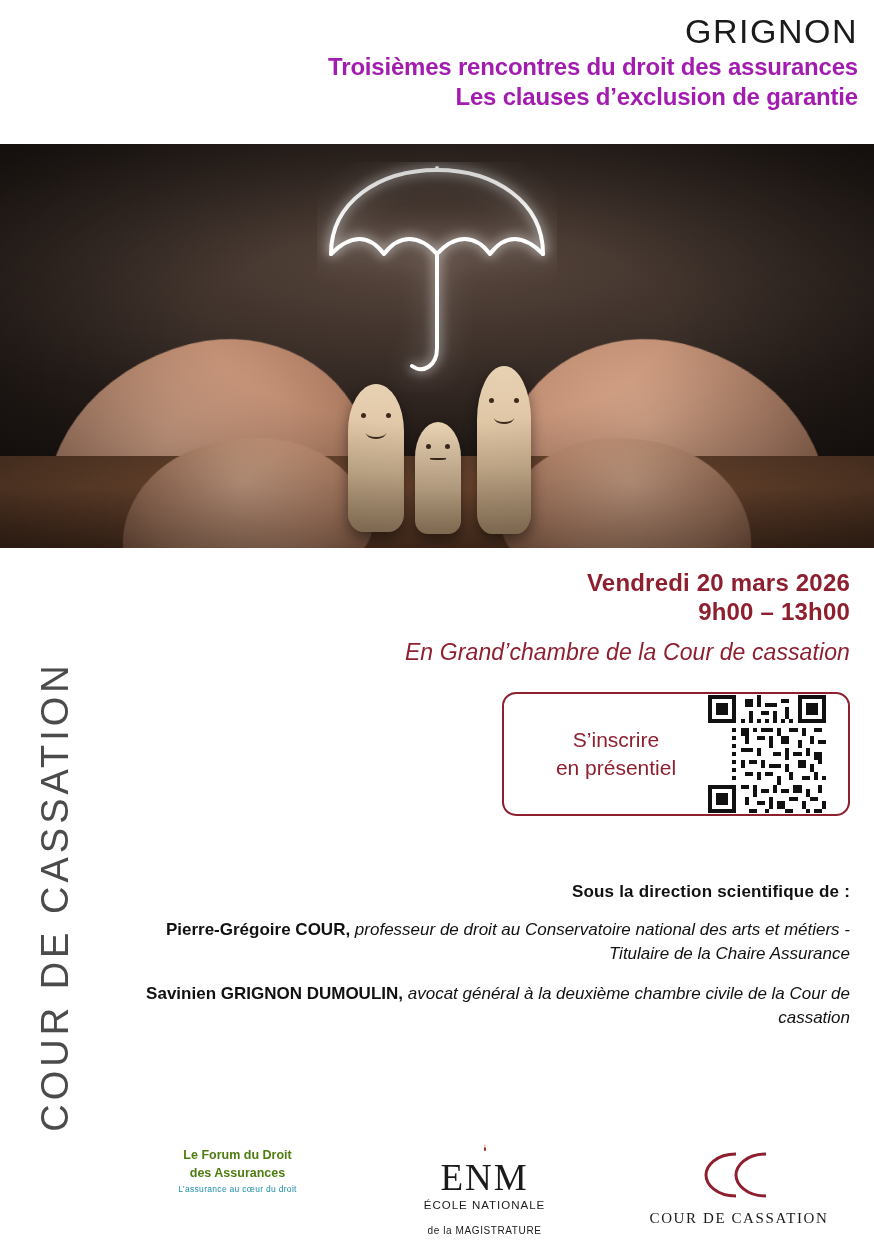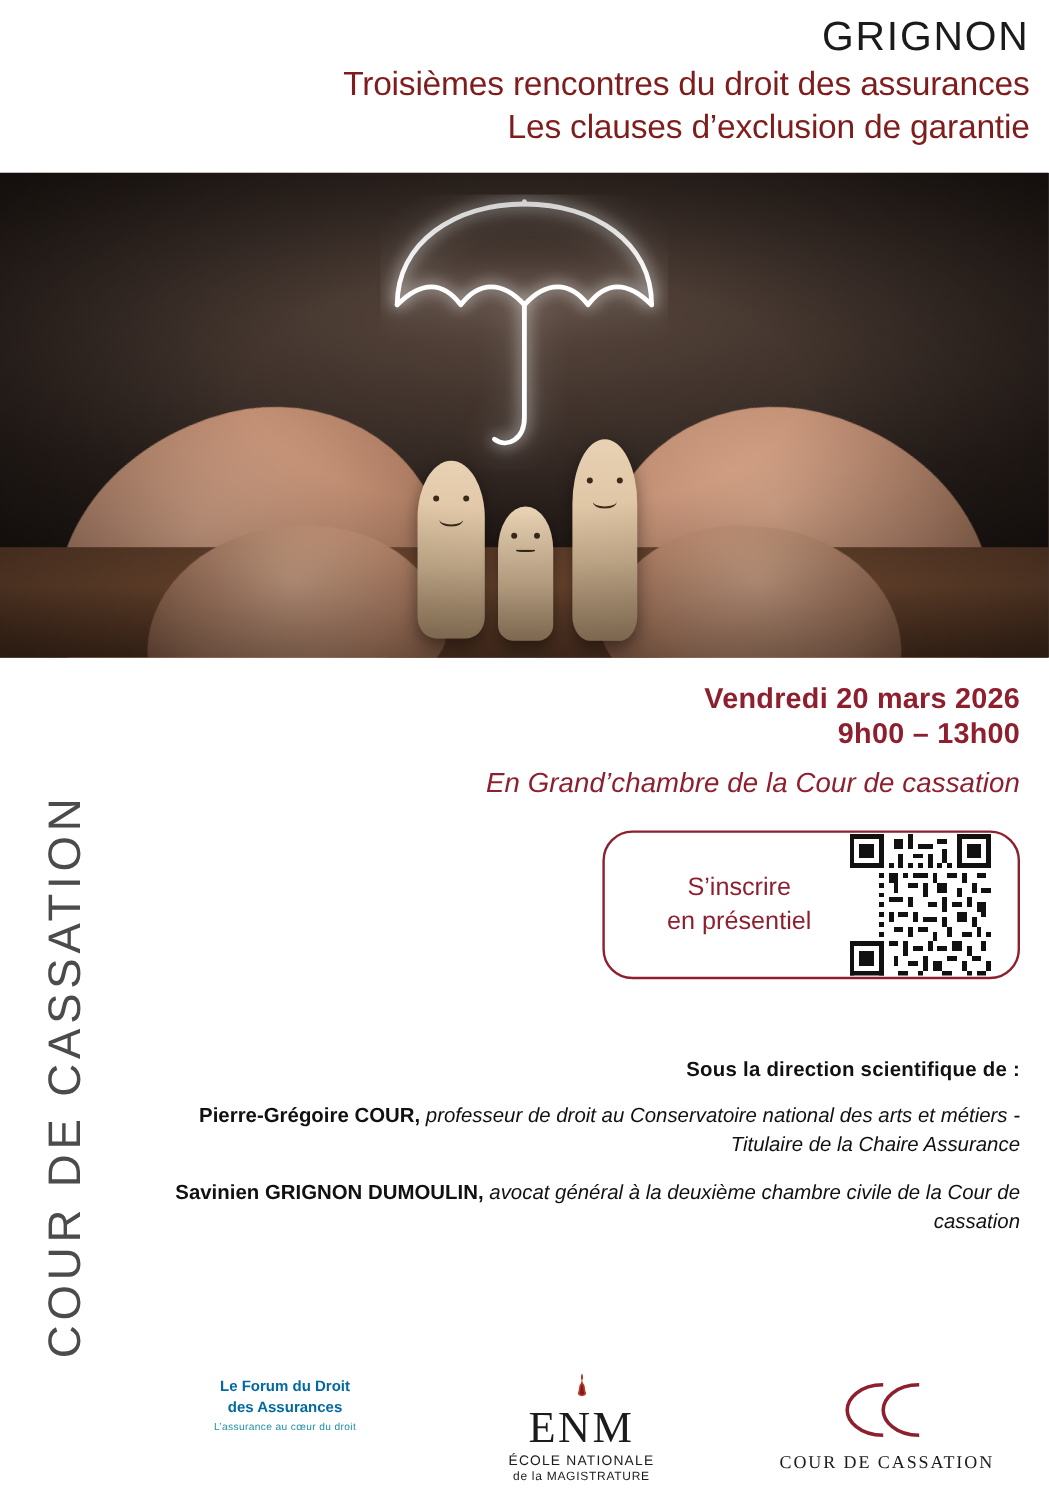--- a/index.html
+++ b/index.html
@@ -28,23 +28,23 @@
   }
   .kicker {
     font-size: 34px;
     letter-spacing: 1.5px;
     color: #1b1b1b;
     font-weight: 400;
     line-height: 1.05;
     margin: 4px 0 2px 0;
   }
   .title-line {
-    font-size: 28px;
-    font-weight: normal;
-    color: #7f1d1d;
+    font-size: 24px;
+    font-weight: bold;
+    color: #a21caf;
     line-height: 1.28;
     letter-spacing: -0.2px;
   }
 
   
   .photo {
     position: absolute;
     left: 0; top: 144px;
     width: 874px;
     height: 404px;
@@ -159,21 +159,21 @@
   }
 
   .cta-row {
     margin-top: 26px;
     display: flex;
     justify-content: flex-end;
     align-items: stretch;
   }
   .cta-box {
     border: 2px solid #8e1f2f;
-    border-radius: 25px;
+    border-radius: 14px;
     width: 344px;
     height: 120px;
     display: flex;
     align-items: center;
     justify-content: center;
     position: relative;
   }
   .cta-text {
     color: #8e1f2f;
     font-size: 21px;
@@ -214,29 +214,29 @@
     display: flex;
     align-items: flex-end;
     justify-content: center;
     gap: 42px;
   }
   .logo { position: relative; }
 
   .fda { width: 180px; height: 92px; text-align: center; }
   .fda .mark { font-size: 46px; font-weight: bold; color: #1b2a5e; letter-spacing: -1px; line-height: 1; }
   .fda .mark .a { color: #1f8fa8; }
-  .fda .l1 { font-size: 12.5px; font-weight: bold; color: #0369a1; line-height: 1.15; margin-top: 4px; }
+  .fda .l1 { font-size: 12.5px; font-weight: bold; color: #4d7c0f; line-height: 1.15; margin-top: 4px; }
   .fda .l2 { font-size: 8.5px; color: #1f8fa8; margin-top: 3px; letter-spacing: 0.3px; }
 
   .enm { width: 230px; height: 92px; display: flex; align-items: center; gap: 8px; flex-direction: column; }
   .enm .flame { width: 44px; height: 74px; position: relative; }
   .enm .txt { text-align: center; flex: 1; }
   .enm .big { font-size: 37px; color: #1b1b1b; letter-spacing: 2px; line-height: 1; font-family: "Liberation Serif", serif; }
   .enm .s1 { font-size: 11.5px; color: #1b1b1b; letter-spacing: 1px; margin-top: 3px; }
-  .enm .s2 { font-size: 10px; color: #1b1b1b; letter-spacing: 0.6px; margin-top: 1px; }
+  .enm .s2 { font-size: 10px; color: #1b1b1b; letter-spacing: 0.6px; margin-top: 14px; }
 
   .cdc { width: 195px; height: 92px; text-align: center; }
   .cdc .glyph { height: 62px; position: relative; }
   .cdc .name { font-size: 15px; letter-spacing: 1.6px; color: #1b1b1b; font-family: "Liberation Serif", serif; }
 </style>
 </head>
 <body>
 
 <div class="header">
   <div class="kicker">GRIGNON</div>

